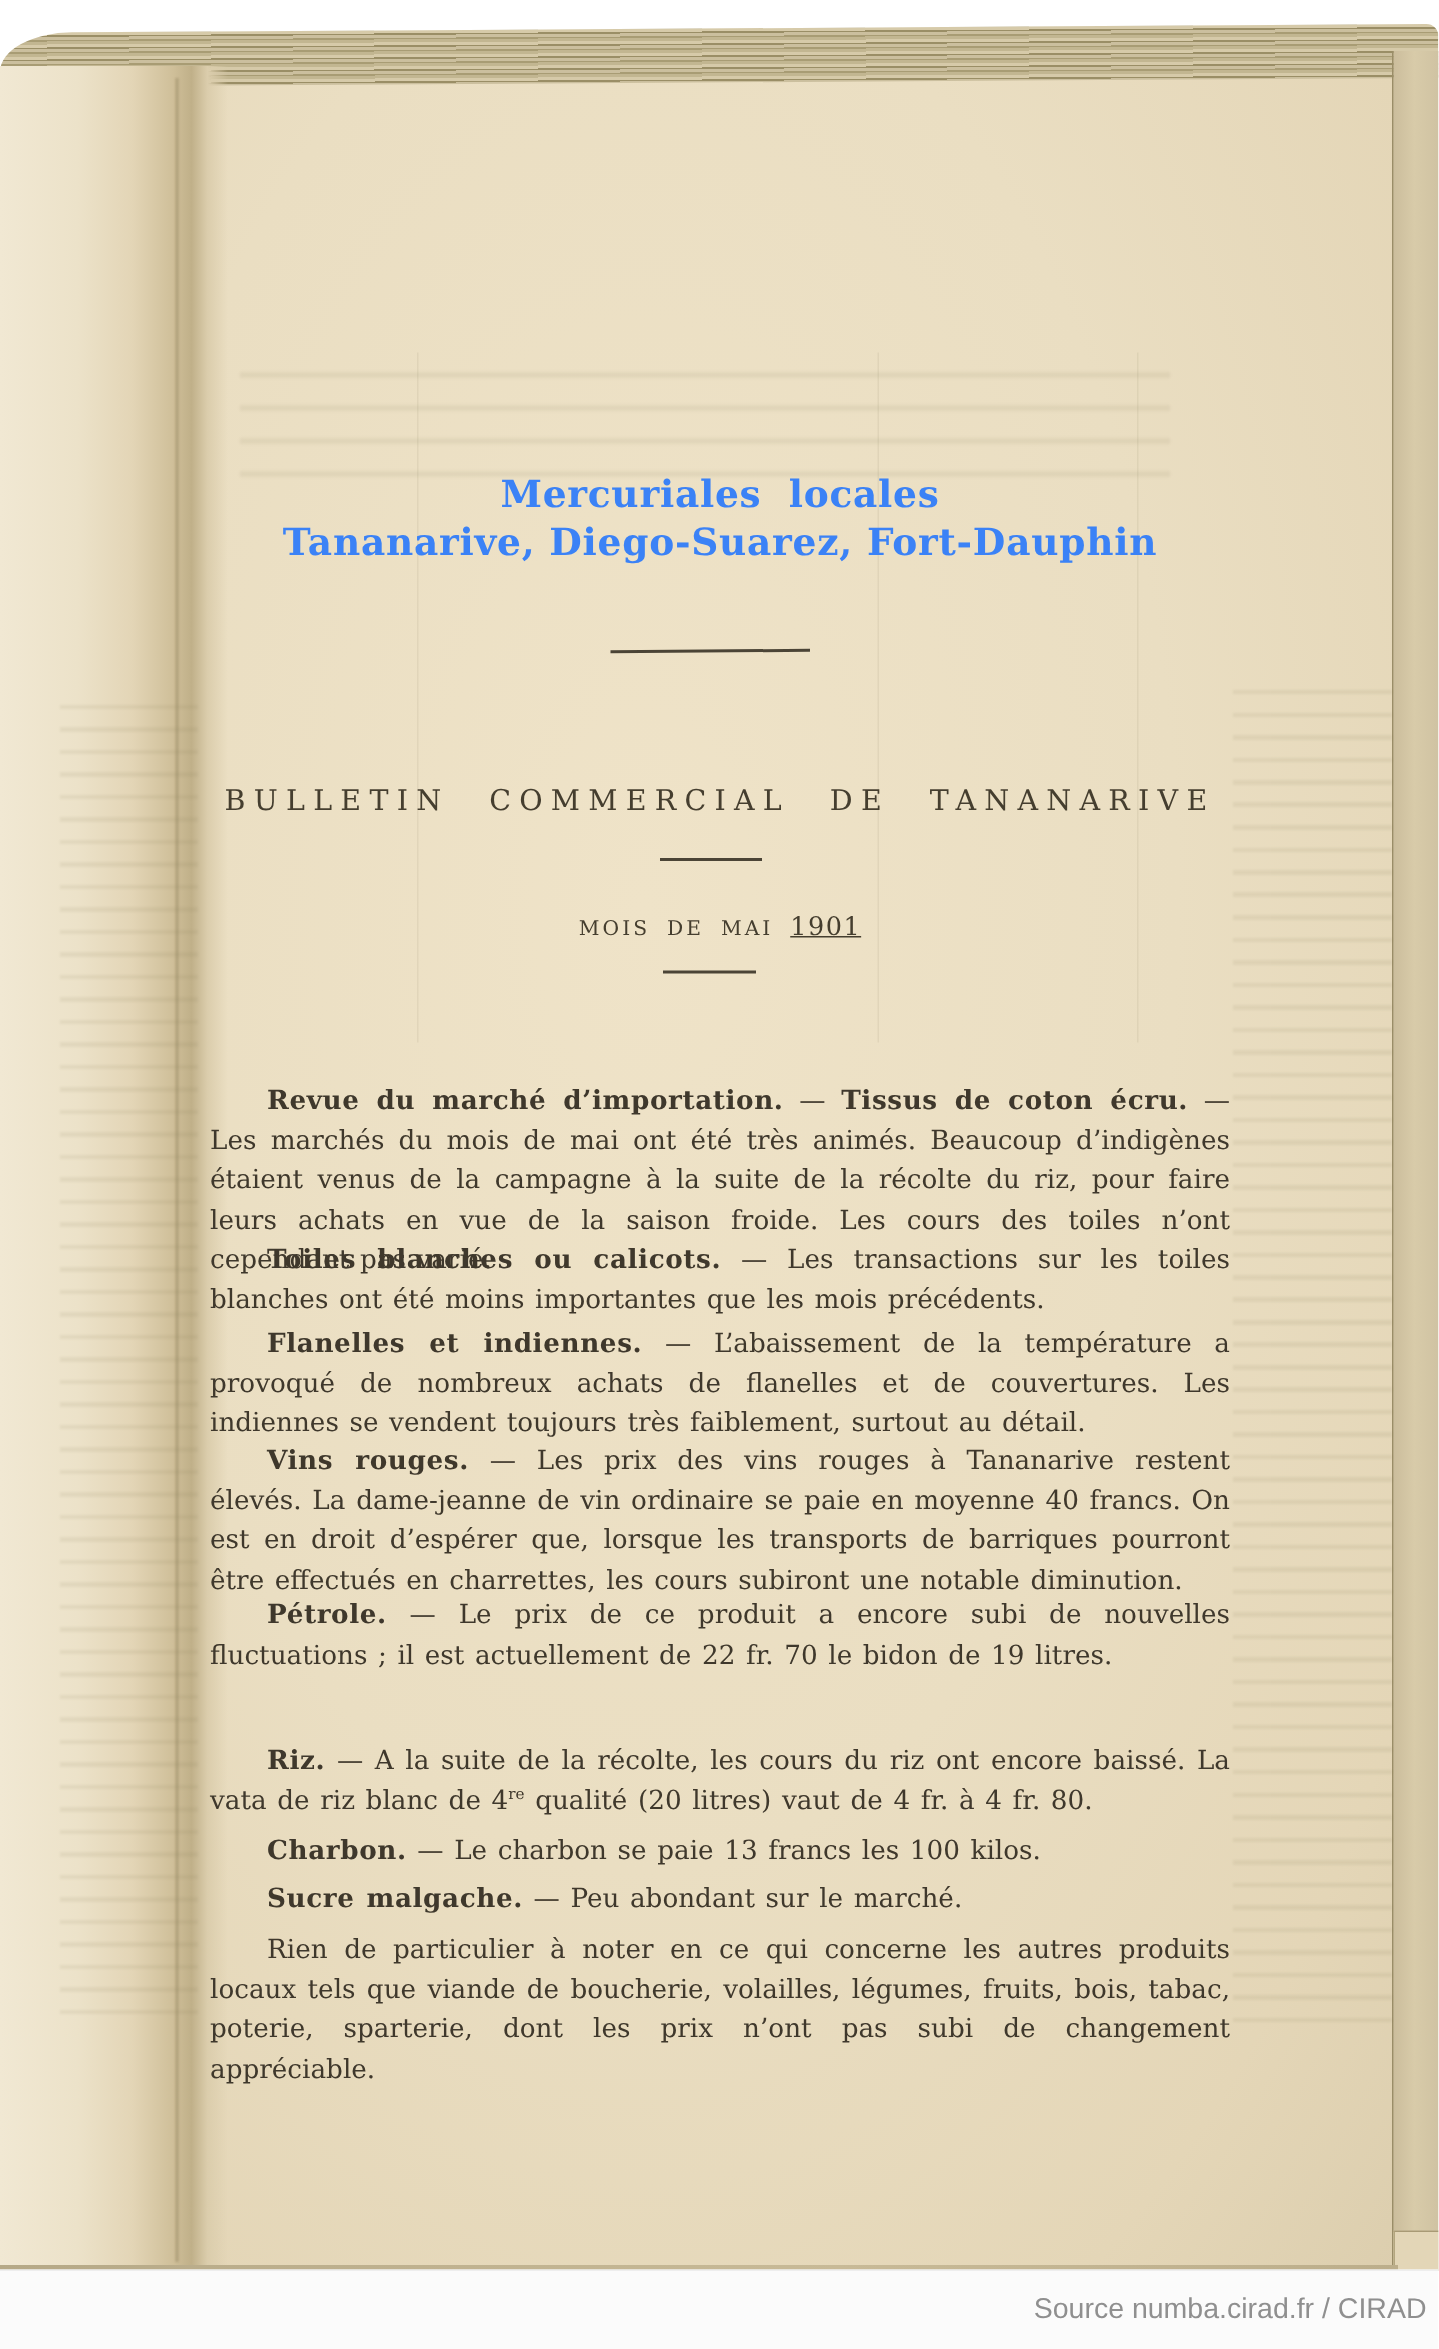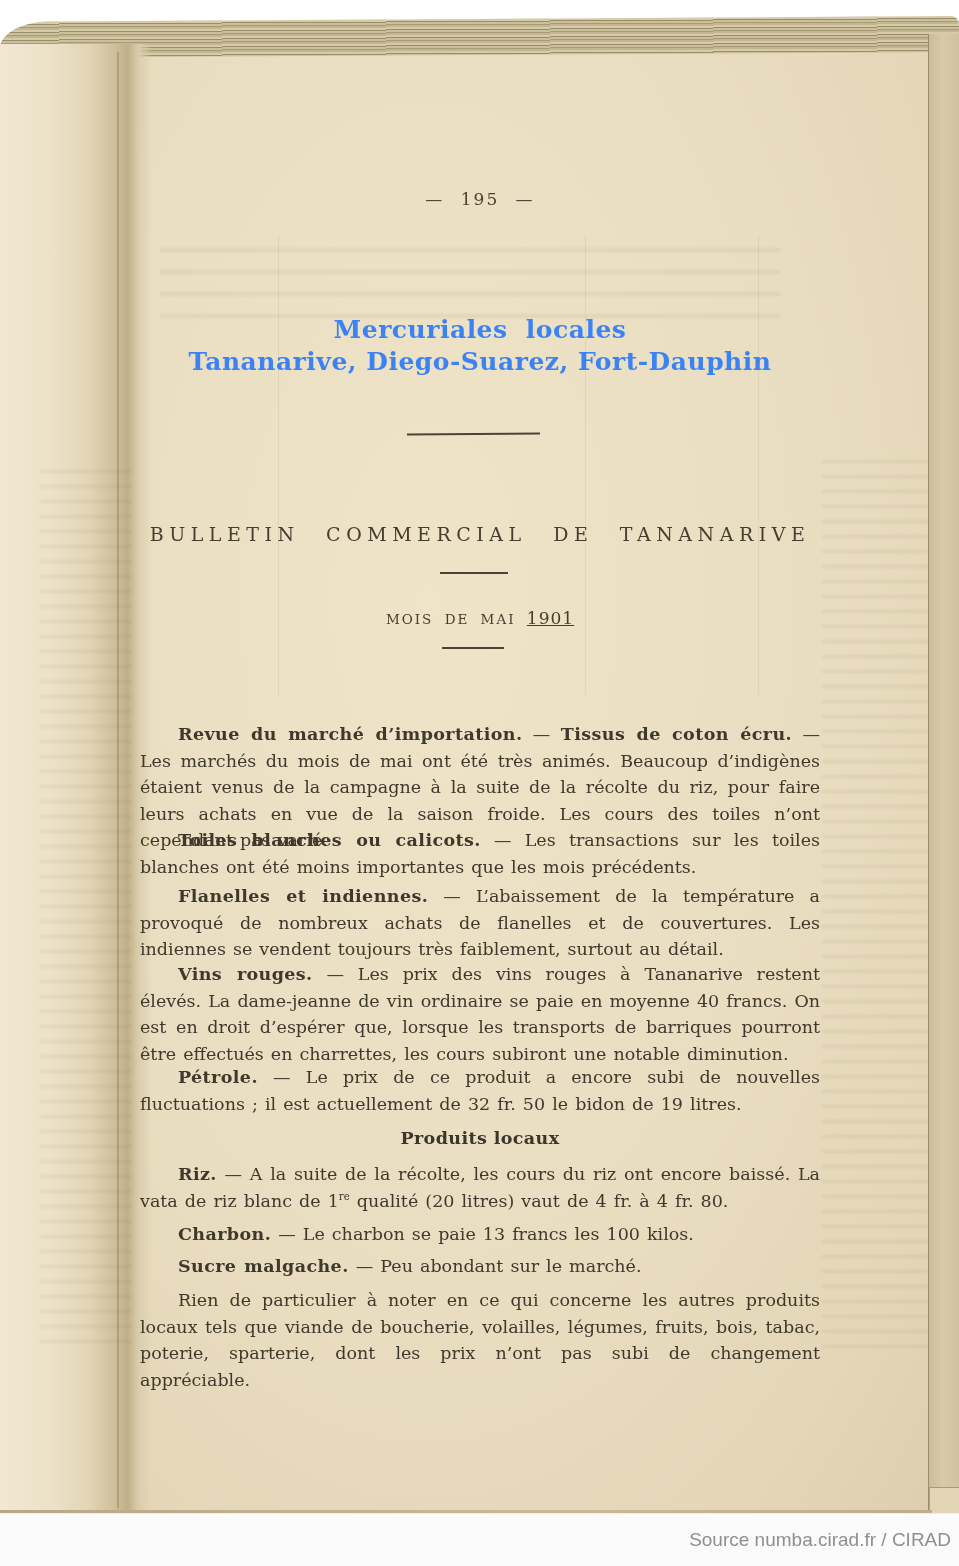--- a/index.html
+++ b/index.html
@@ -82,21 +82,20 @@
 
   <div class="ghost ghost-rows" style="left:160px;top:248px;width:620px;height:70px;"></div>
   <div class="ghost ghost-col" style="left:278px;top:235px;height:460px;"></div>
   <div class="ghost ghost-col" style="left:585px;top:235px;height:460px;"></div>
   <div class="ghost ghost-col" style="left:758px;top:235px;height:460px;"></div>
   <div class="ghost ghost-lines" style="left:40px;top:470px;width:92px;height:880px;"></div>
   <div class="ghost ghost-lines" style="left:822px;top:460px;width:106px;height:900px;"></div>
 
   <div class="content">
 
-    <div class="abs pageno">— 195 —</div>
 
     <div class="abs title">
       <div class="t1">Mercuriales locales</div>
       <div>Tananarive, Diego-Suarez, Fort-Dauphin</div>
     </div>
 
     <div class="rule rule1"></div>
 
     <div class="abs bulletin">BULLETIN COMMERCIAL DE TANANARIVE</div>
 
@@ -111,25 +110,24 @@
 
 
     <p class="abs body-para" style="top:721px"><span class="b">Revue du marché d’importation.</span><span> — </span><span class="b">Tissus de coton écru.</span><span> — Les marchés du mois de mai ont été très animés. Beaucoup d’indigènes étaient venus de la campagne à la suite de la récolte du riz, pour faire leurs achats en vue de la saison froide. Les cours des toiles n’ont cependant pas varié.</span></p>
 
     <p class="abs body-para" style="top:883px"><span class="b">Flanelles et indiennes.</span><span> — L’abaissement de la température a provoqué de nombreux achats de flanelles et de couvertures. Les indiennes se vendent toujours très faiblement, surtout au détail.</span></p>
 
     <p class="abs body-para" style="top:827px"><span class="b">Toiles blanches ou calicots.</span><span> — Les transactions sur les toiles blanches ont été moins importantes que les mois précédents.</span></p>
 
     <p class="abs body-para" style="top:961px"><span class="b">Vins rouges.</span><span> — Les prix des vins rouges à Tananarive restent élevés. La dame-jeanne de vin ordinaire se paie en moyenne 40 francs. On est en droit d’espérer que, lorsque les transports de barriques pourront être effectués en charrettes, les cours subiront une notable diminution.</span></p>
 
-    <p class="abs body-para" style="top:1064px"><span class="b">Pétrole.</span><span> — Le prix de ce produit a encore subi de nouvelles fluctuations ; il est actuellement de 32 fr. 50 le bidon de 19 litres.</span></p>
+    <p class="abs body-para" style="top:1064px"><span class="b">Pétrole.</span><span> — Le prix de ce produit a encore subi de nouvelles fluctuations ; il est actuellement de 22 fr. 70 le bidon de 19 litres.</span></p>
 
-    <div class="abs products">Produits locaux</div>
 
-    <p class="abs body-para" style="top:1161px"><span class="b">Riz.</span><span> — A la suite de la récolte, les cours du riz ont encore baissé. La vata de riz blanc de 1</span><sup>re</sup><span> qualité (20 litres) vaut de 4 fr. à 4 fr. 80.</span></p>
+    <p class="abs body-para" style="top:1161px"><span class="b">Riz.</span><span> — A la suite de la récolte, les cours du riz ont encore baissé. La vata de riz blanc de 4</span><sup>re</sup><span> qualité (20 litres) vaut de 4 fr. à 4 fr. 80.</span></p>
 
     <p class="abs body-para" style="top:1221px"><span class="b">Charbon.</span><span> — Le charbon se paie 13 francs les 100 kilos.</span></p>
 
     <p class="abs body-para" style="top:1253px"><span class="b">Sucre malgache.</span><span> — Peu abondant sur le marché.</span></p>
 
     <p class="abs body-para" style="top:1287px"><span>Rien de particulier à noter en ce qui concerne les autres produits locaux tels que viande de boucherie, volailles, légumes, fruits, bois, tabac, poterie, sparterie, dont les prix n’ont pas subi de changement appréciable.</span></p>
 
   </div>
 
   <div class="footer">

